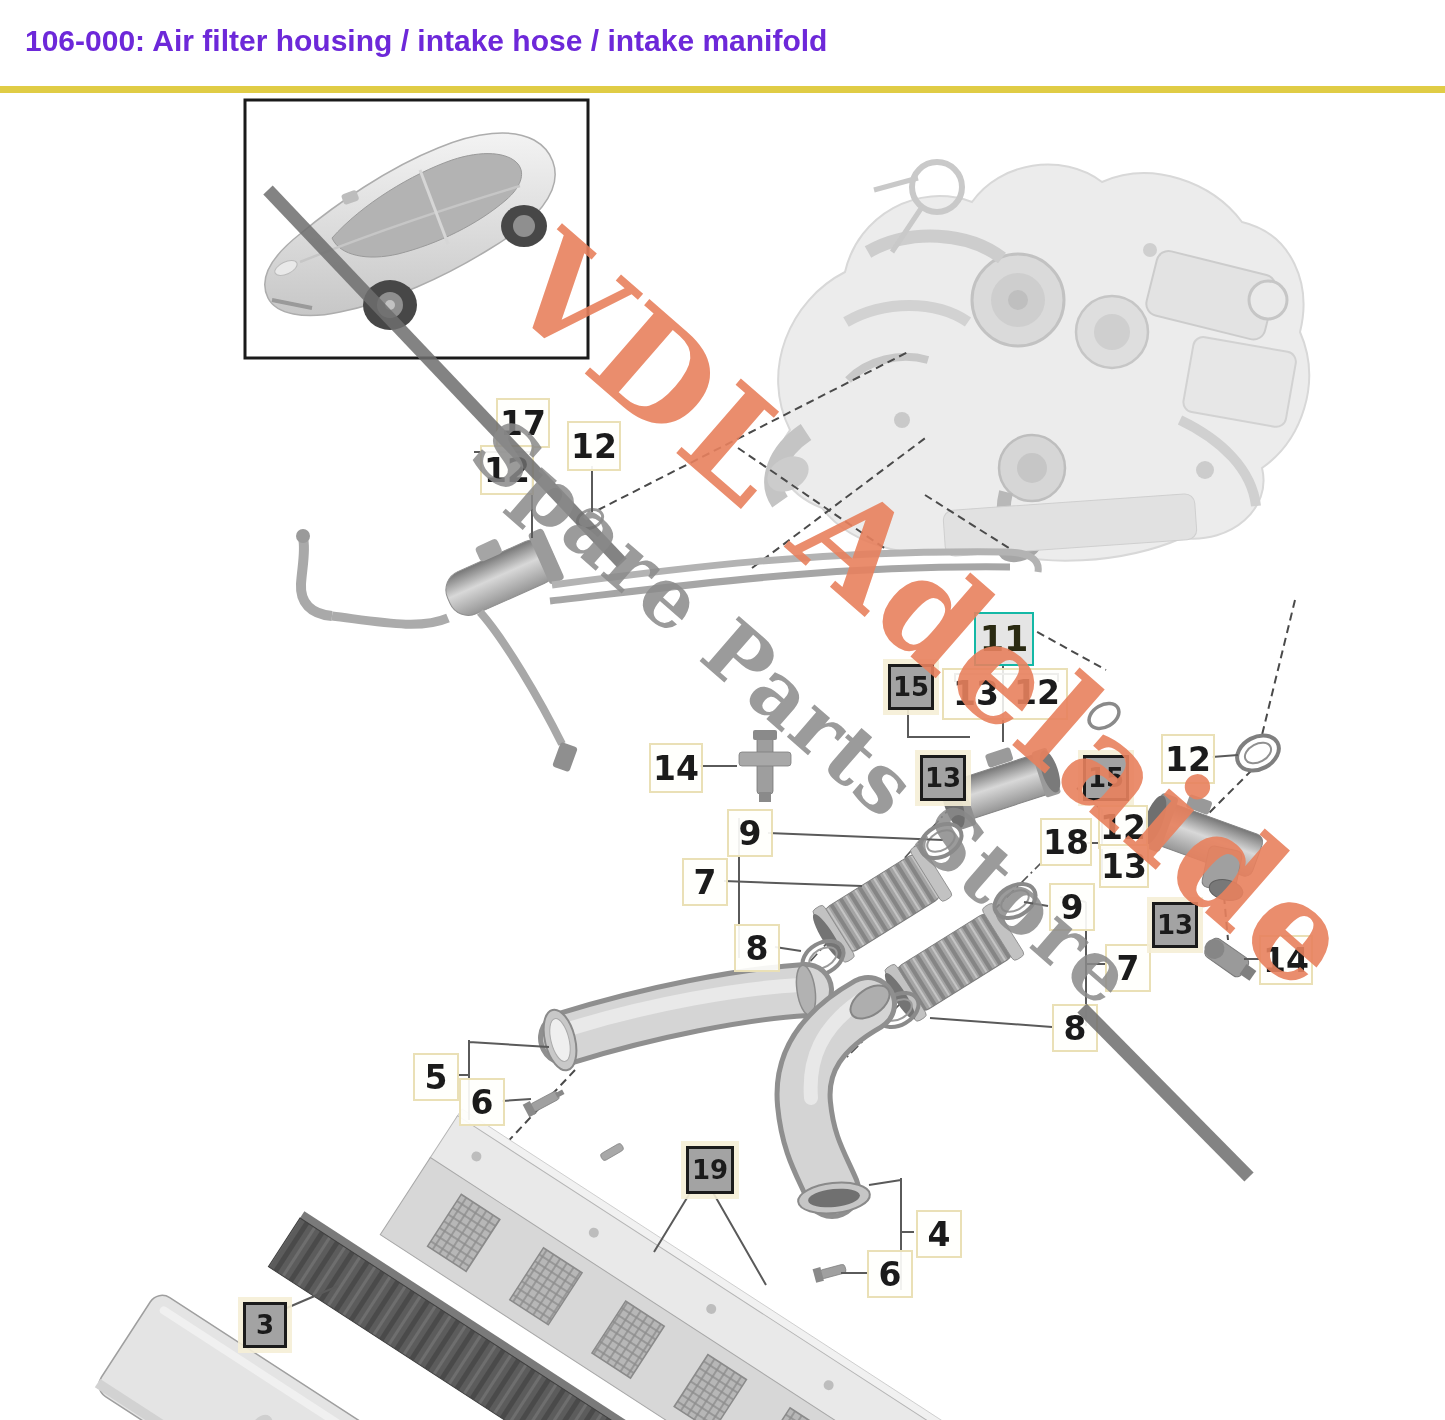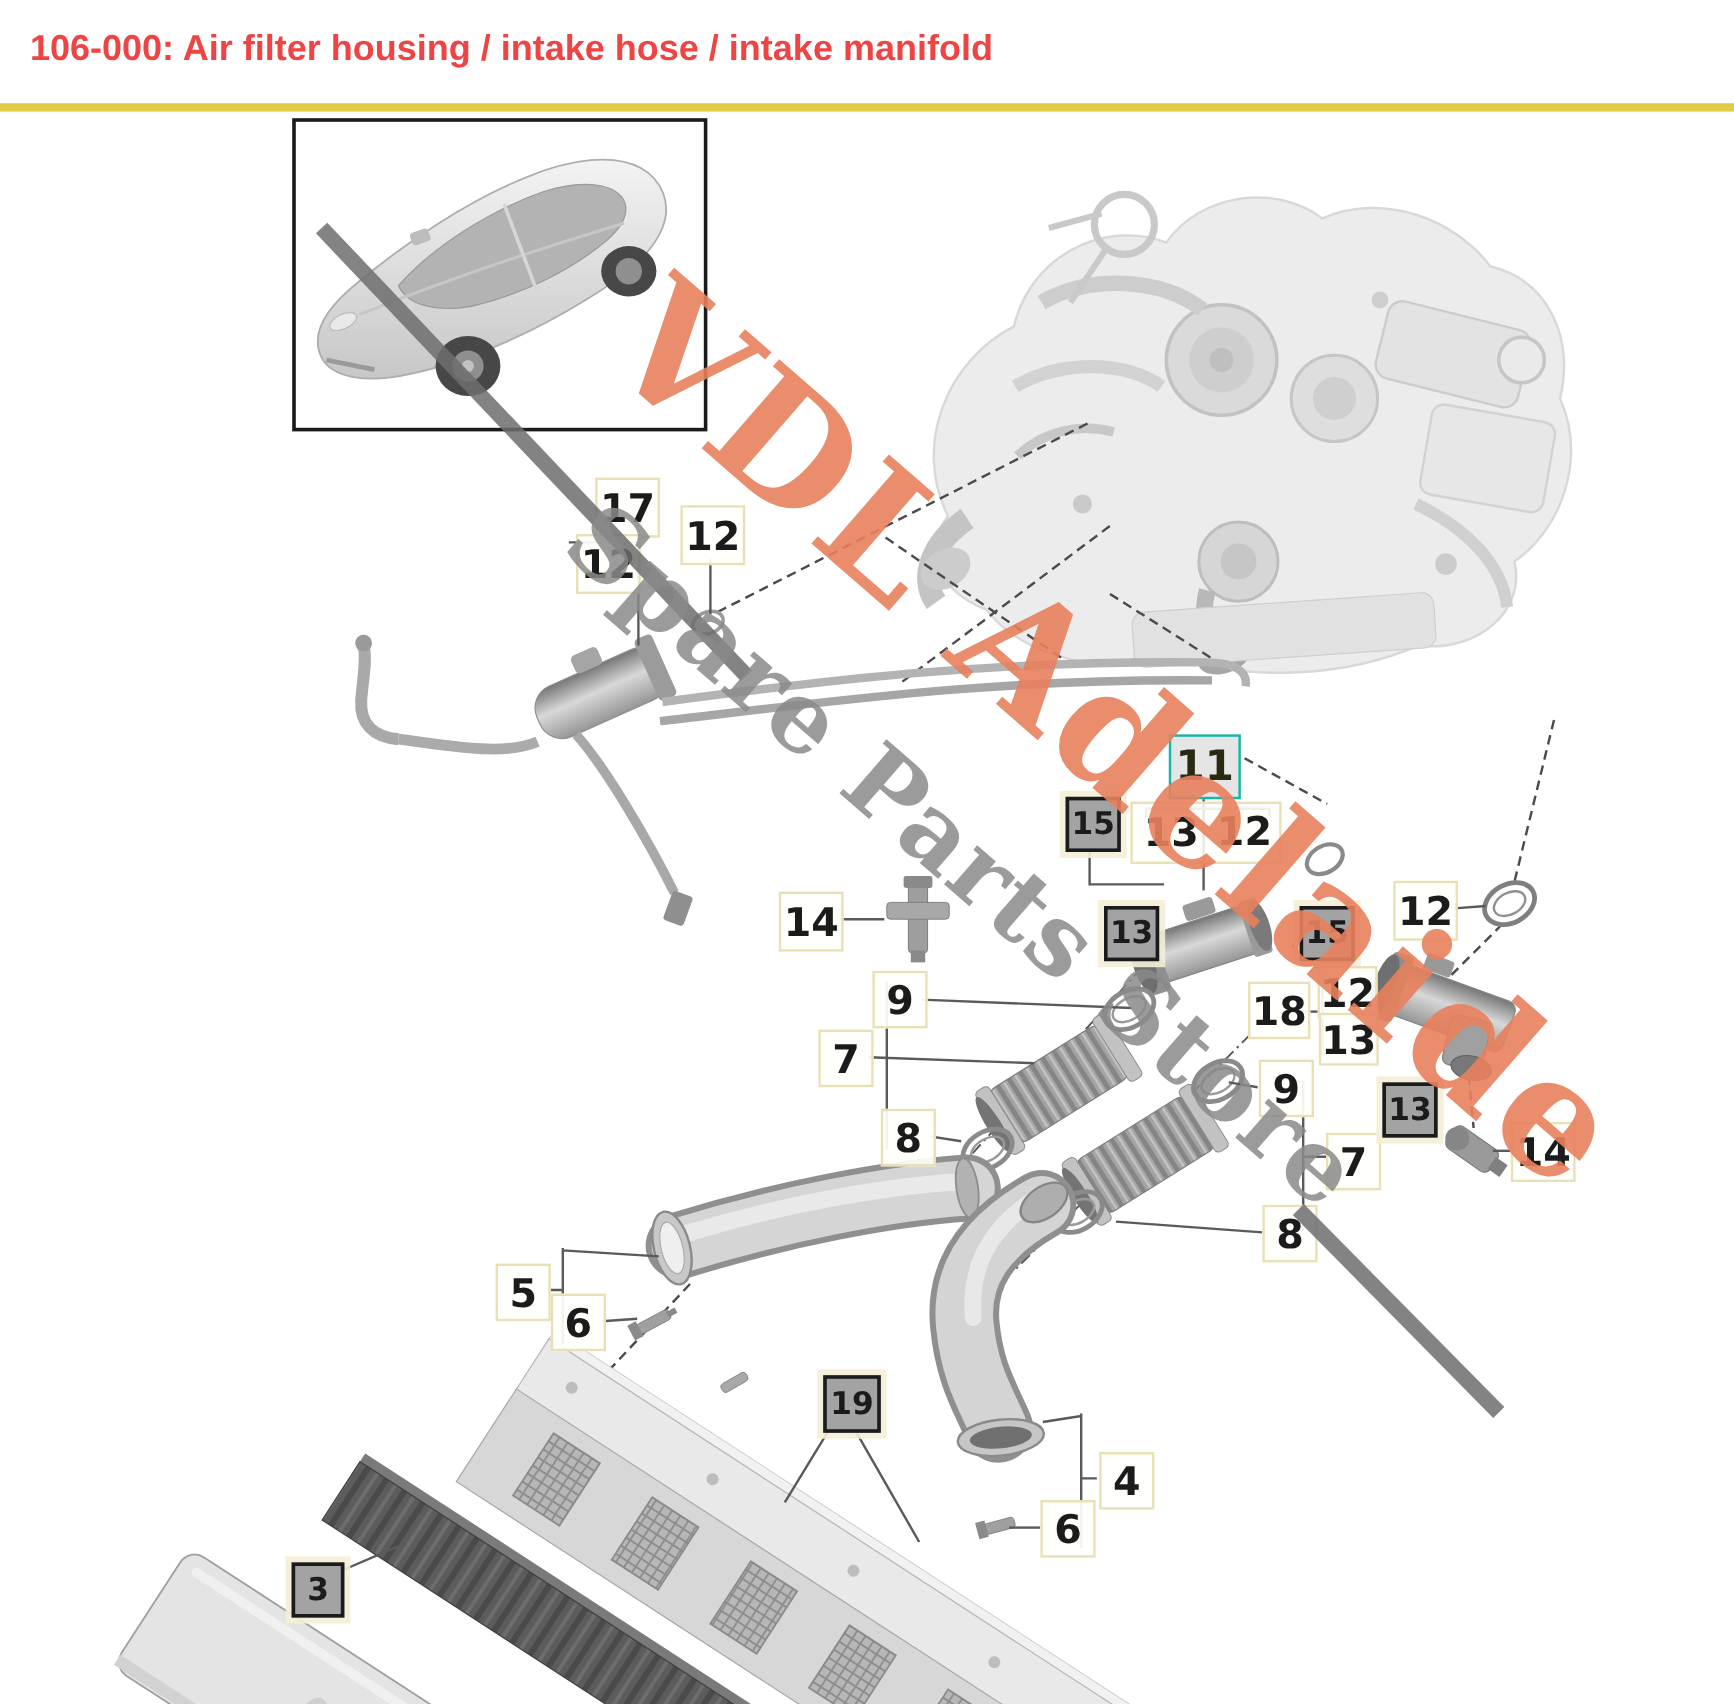--- a/index.html
+++ b/index.html
@@ -1,17 +1,17 @@
 <!DOCTYPE html>
 <html><head>
 <meta charset="utf-8">
 <style>
   html,body{margin:0;padding:0;background:#fff;font-family:"Liberation Sans",sans-serif}
   .page{position:relative;width:1445px;height:1420px;overflow:hidden;background:#fff}
-  .header{position:absolute;left:25px;top:24px;font-size:30px;font-weight:bold;color:#ef4444;z-index:20;white-space:nowrap}
+  .header{position:absolute;left:25px;top:24px;font-size:30px;font-weight:bold;color:#6d28d9;z-index:20;white-space:nowrap}
   .rule{position:absolute;left:0;top:86px;width:1445px;height:7px;background:#E0CC45;z-index:20}
   svg.layer{position:absolute;left:0;top:0}
   #diagram{z-index:1}
   #watermark{z-index:30;pointer-events:none}
   .co{position:absolute;display:flex;align-items:center;justify-content:center;
       font-weight:bold;font-family:"DejaVu Sans","Liberation Sans",sans-serif;color:#1b1b1b;z-index:20;cursor:pointer}
   .co.light{font-size:33px;border:2px solid #EAE0B6;background:rgba(255,255,252,0.92)}
   .co.plain{font-size:33px}
   .co.black{font-size:26px;border:3px solid #1b1b1b;background:#a3a3a3;box-shadow:0 0 0 5px rgba(245,238,214,0.9)}
   .co.hl{font-size:35px;background:#e5e5e5;border:2px solid #14b8a6;color:#2a2a12}

